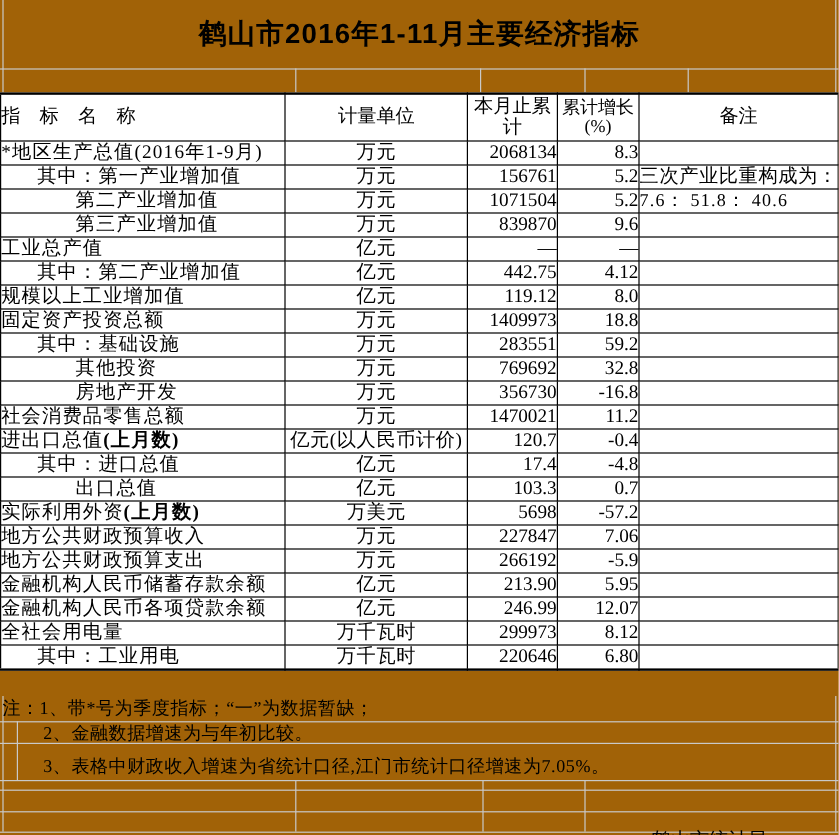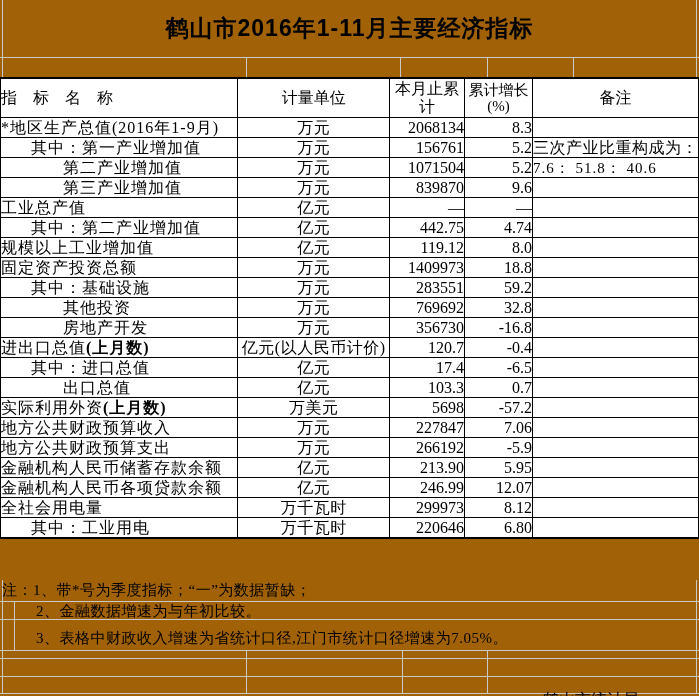--- a/index.html
+++ b/index.html
@@ -135,21 +135,21 @@
           <td class="c-label ind0"><span class="u">工业总产值</span></td>
           <td class="c-unit">亿元</td>
           <td class="c-val">—</td>
           <td class="c-gro">—</td>
           <td class="c-rem"></td>
         </tr>
         <tr>
           <td class="c-label ind1"><span>其中：第二产业增加值</span></td>
           <td class="c-unit">亿元</td>
           <td class="c-val">442.75</td>
-          <td class="c-gro">4.74</td>
+          <td class="c-gro">4.12</td>
           <td class="c-rem"></td>
         </tr>
         <tr>
           <td class="c-label ind0"><span class="u">规模以上工业增加值</span></td>
           <td class="c-unit">亿元</td>
           <td class="c-val">119.12</td>
           <td class="c-gro">8.0</td>
           <td class="c-rem"></td>
         </tr>
         <tr>
@@ -171,34 +171,41 @@
           <td class="c-unit">万元</td>
           <td class="c-val">769692</td>
           <td class="c-gro">32.8</td>
           <td class="c-rem"></td>
         </tr>
         <tr>
           <td class="c-label ind2"><span>房地产开发</span></td>
           <td class="c-unit">万元</td>
           <td class="c-val">356730</td>
           <td class="c-gro">-16.8</td>
+          <td class="c-rem"></td>
+        </tr>
+        <tr>
+          <td class="c-label ind0"><span class="u">社会消费品零售总额</span></td>
+          <td class="c-unit">万元</td>
+          <td class="c-val">1470021</td>
+          <td class="c-gro">11.2</td>
           <td class="c-rem"></td>
         </tr>
         <tr>
           <td class="c-label ind0"><span class="u">进出口总值<b>(上月数)</b></span></td>
           <td class="c-unit">亿元(以人民币计价)</td>
           <td class="c-val">120.7</td>
           <td class="c-gro">-0.4</td>
           <td class="c-rem"></td>
         </tr>
         <tr>
           <td class="c-label ind1"><span>其中：进口总值</span></td>
           <td class="c-unit">亿元</td>
           <td class="c-val">17.4</td>
-          <td class="c-gro">-6.5</td>
+          <td class="c-gro">-4.8</td>
           <td class="c-rem"></td>
         </tr>
         <tr>
           <td class="c-label ind2"><span>出口总值</span></td>
           <td class="c-unit">亿元</td>
           <td class="c-val">103.3</td>
           <td class="c-gro">0.7</td>
           <td class="c-rem"></td>
         </tr>
         <tr>

